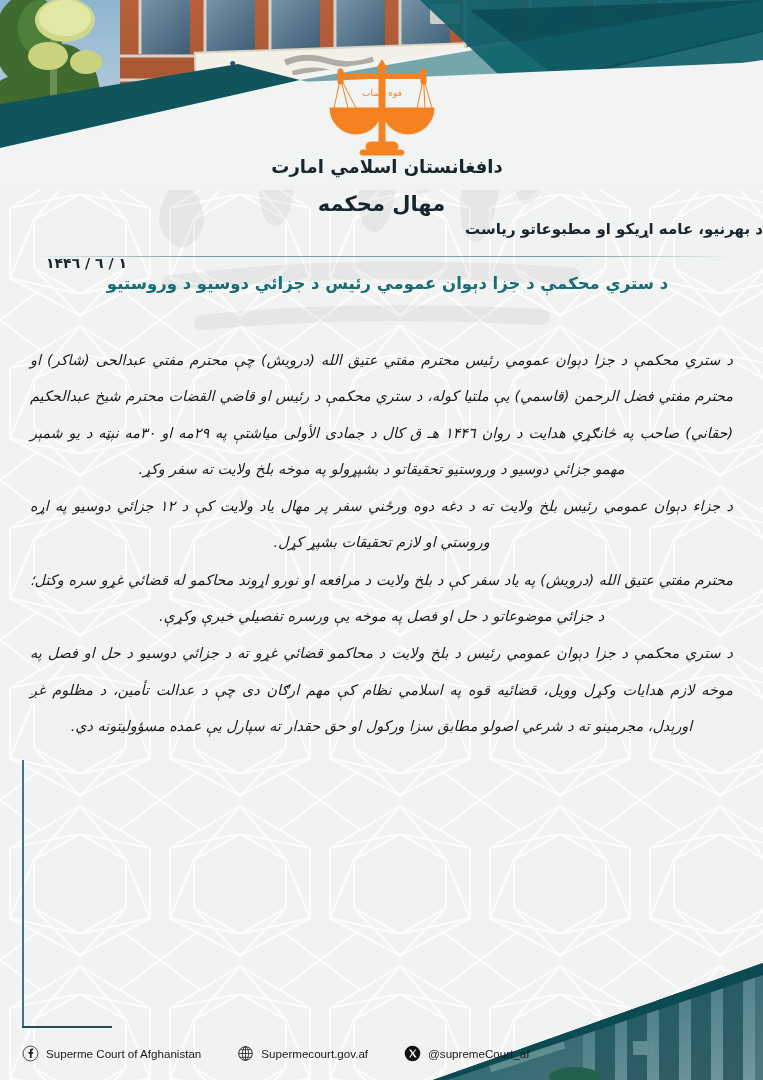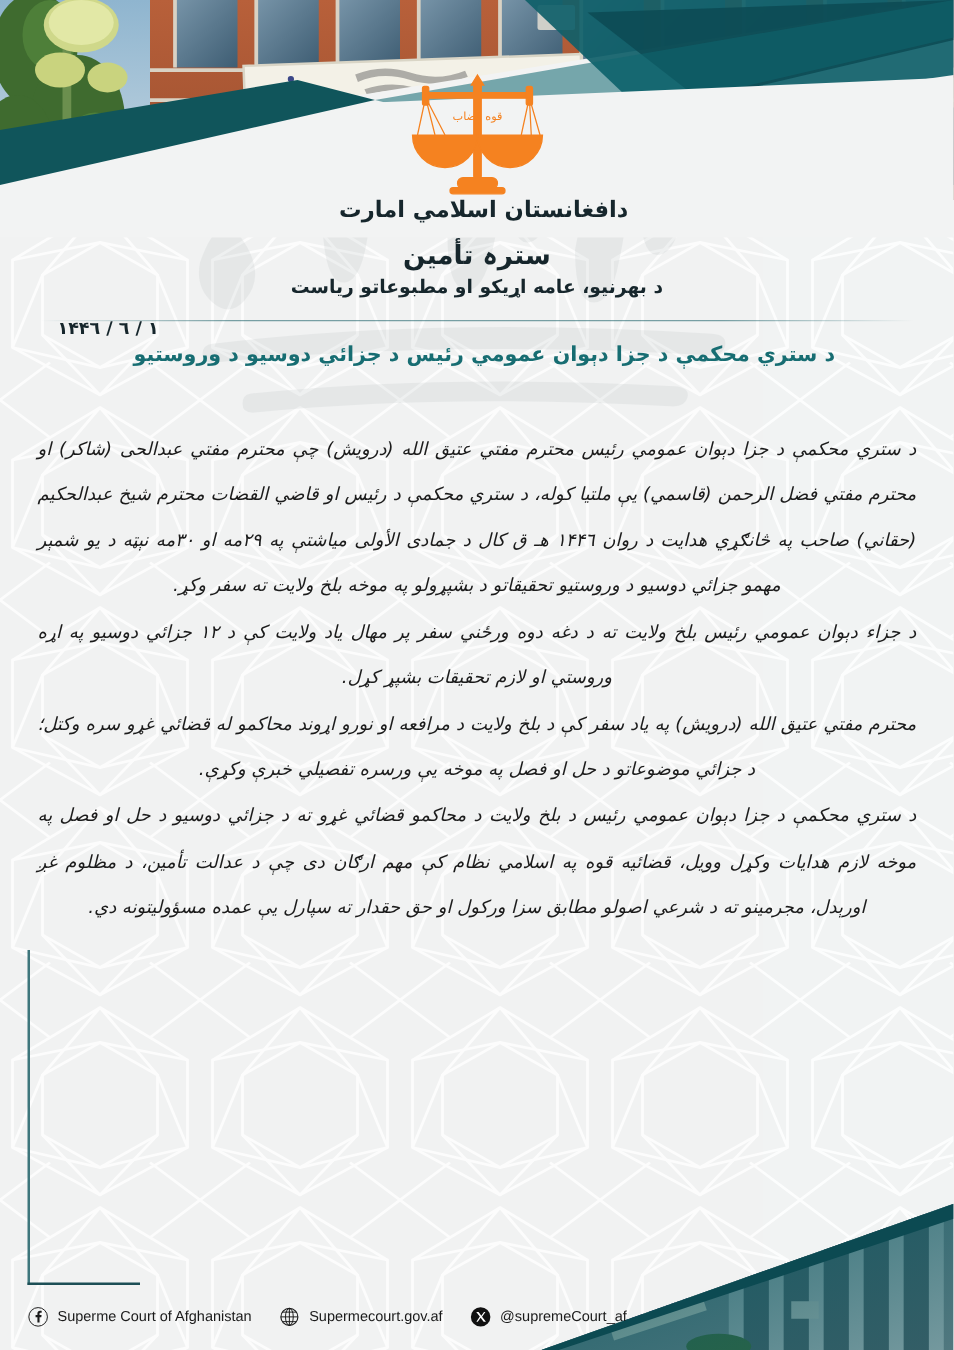--- a/index.html
+++ b/index.html
@@ -69,21 +69,21 @@
   }
 
   .org-name{
     position:absolute;top:192px;left:0;right:0;
     text-align:center;z-index:6;
     font-size:21px;font-weight:bold;color:#16262c;
     letter-spacing:.5px;
   }
   .org-dept{
     position:absolute;top:220px;left:0;right:0;
-    text-align:center;z-index:6;
+    z-index:6;
     font-size:15px;font-weight:bold;color:#16262c;
   }
 
   .issue-date{
     position:absolute;top:220px;left:46px;
     z-index:7;
     font-size:14px;font-weight:bold;color:#16262c;
     direction:ltr;
     margin-top:35px;
   }
@@ -151,21 +151,21 @@
     left:22px;bottom:52px;
     width:90px;height:2px;
     background:#1d4f56;
     z-index:8;
   }
   .footer{
     position:absolute;
     left:22px;bottom:14px;
     height:26px;
     display:flex;align-items:center;
-    gap:9px;
+    gap:23px;
     z-index:9;
     direction:ltr;
   }
   .fitem{display:flex;align-items:center;gap:7px;}
   .fitem + .fitem{margin-left:13px;}
   .fitem .label{
     font-size:11.6px;color:#1a1a1a;
     font-family:"Liberation Sans",sans-serif;
     white-space:nowrap;
   }
@@ -336,21 +336,21 @@
       <text x="60" y="38" font-family="'DejaVu Sans',sans-serif" font-size="9" text-anchor="middle" fill="#f58220">قوه قضاب</text>
     </g>
   </svg>
 
   <div class="org-arabic">
     <svg viewBox="0 0 420 34" width="330" height="30">
       <text x="210" y="25" text-anchor="middle" font-family="'DejaVu Sans',sans-serif" font-size="23" font-weight="bold" fill="#16262c">دافغانستان اسلامي امارت</text>
     </svg>
   </div>
 
-  <div class="org-name">سترہ تأمین</div>
+  <div class="org-name">مهال محکمه</div>
   <div class="org-dept">د بهرنیو، عامه اړیکو او مطبوعاتو ریاست</div>
   <div class="issue-date">۱۴۴٦ / ٦ / ۱</div>
 
   <div class="divider"></div>
 
   <div class="headline">
     <div>د ستري محکمې د جزا دېوان عمومي رئیس د جزائي دوسیو د وروستیو</div>
   </div>
 
   <div class="accent-bar"></div>

